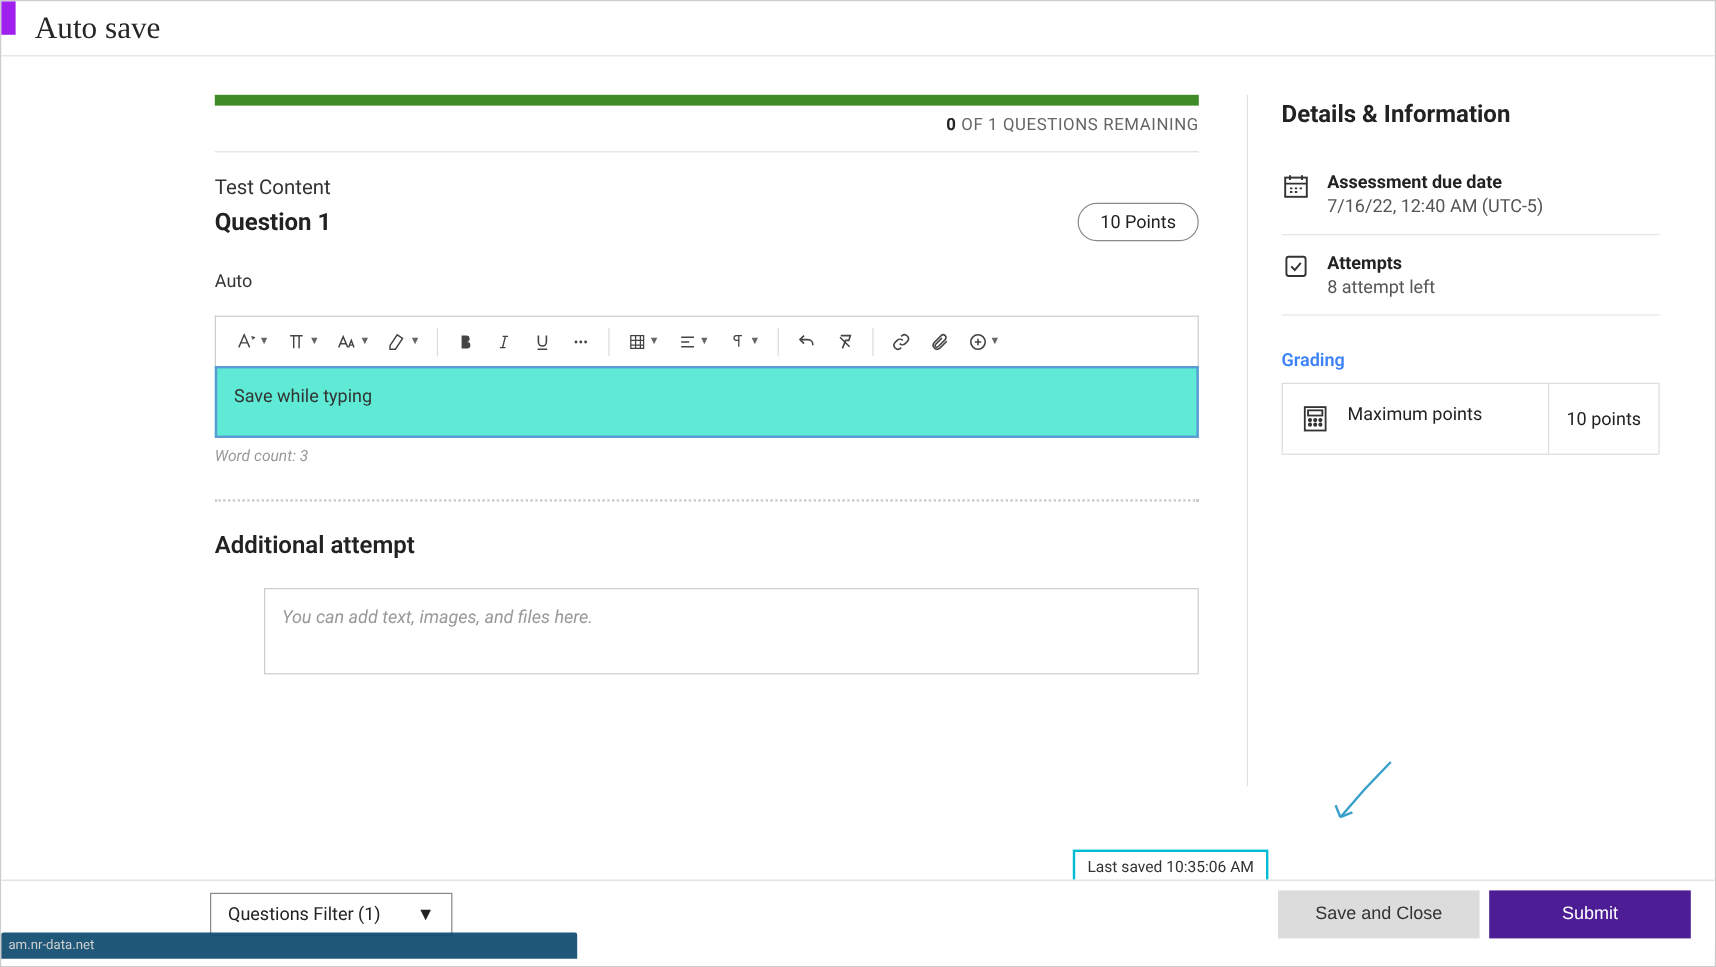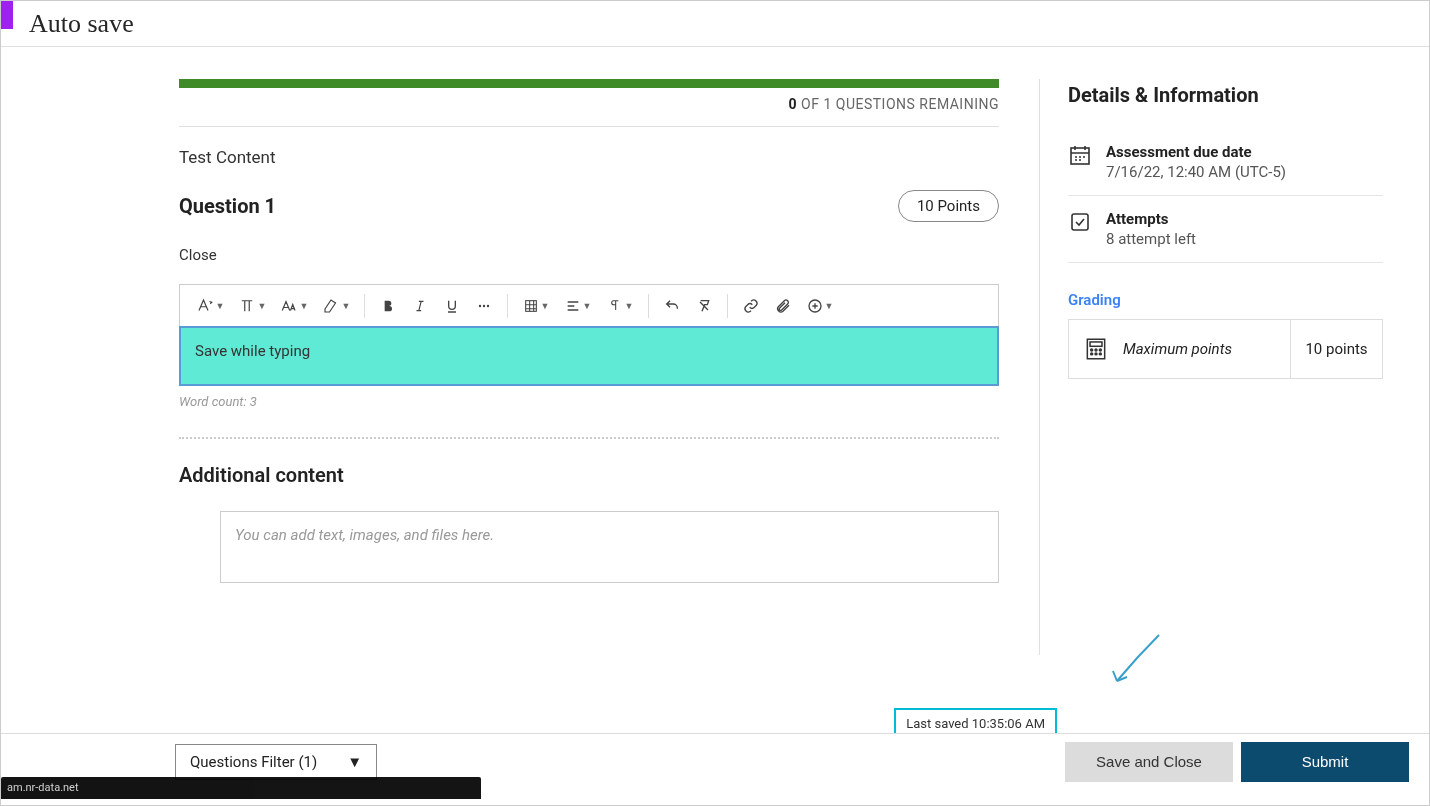--- a/index.html
+++ b/index.html
@@ -7,21 +7,21 @@
     .top-bar { height: 46px; border-bottom: 1px solid #e0e0e0; display: flex; align-items: center; padding: 0 24px; position: relative; }
     .purple-tab { position: absolute; left: 0; top: 0; width: 12px; height: 28px; background: #a020f0; }
     .page-title { font-size: 26px; font-weight: 400; color: #262626; font-family: Georgia, "Times New Roman", serif; margin-left: 4px;}
     .content { display: flex; padding: 32px 24px 80px 24px; gap: 40px; height: calc(100% - 60px - 56px); }
     .main-col { flex: 0 0 820px; margin-left: 154px; }
     .side-col { flex: 0 0 344px; border-left: 1px solid #e0e0e0; padding-left: 28px; }
     .progress-bar { height: 9px; background: #3e8b27; border-radius: 0; width: 100%; }
     .remaining { text-align: right; color: #666; font-size: 14px; letter-spacing: 0.5px; padding: 8px 0 14px 0; border-bottom: 1px solid #e0e0e0; }
     .remaining b { color: #222; }
     .section-label { color: #333; font-size: 17px; margin-top: 20px; }
-    .question-row { display: flex; justify-content: space-between; align-items: center; margin-top: 23px; }
+    .question-row { display: flex; justify-content: space-between; align-items: center; margin-top: 2px; }
     .question-title { font-size: 20px; font-weight: 700; color: #222; }
     .points-pill { border: 1px solid #888; border-radius: 20px; padding: 6px 18px; font-size: 15px; color: #222; }
     .question-text { margin-top: 24px; font-size: 15px; color: #333; }
     .editor-wrap { margin-top: 20px; }
     .toolbar { border: 1px solid #ccc; border-bottom: none; height: 42px; display: flex; align-items: center; padding: 0 10px; gap: 2px; }
     .tb-btn { width: 30px; height: 30px; display: inline-flex; align-items: center; justify-content: center; color: #444; cursor: pointer; position: relative; }
     .tb-btn.wd { width: 40px; }
     .tb-btn .caret { margin-left: 2px; font-size: 9px; color: #666; }
     .tb-divider { width: 1px; height: 24px; background: #ddd; margin: 0 6px; }
     .editor-area { border: 2px solid #5b9bd5; background: #5eead4; min-height: 60px; padding: 14px 14px; font-size: 15px; color: #333; outline: none; }
@@ -31,34 +31,34 @@
     .add-content-box { border: 1px solid #ccc; min-height: 72px; padding: 14px; font-style: italic; color: #999; font-size: 15px; margin-left: 41px; }
     
     .side-title { font-size: 20px; font-weight: 700; color: #222; margin-top: 4px; margin-bottom: 22px; }
     .info-item { display: flex; gap: 14px; padding: 14px 0; border-bottom: 1px solid #e5e5e5; }
     .info-item:first-of-type { padding-top: 0; }
     .info-icon { width: 24px; height: 24px; flex-shrink: 0; color: #333; }
     .info-text .lbl { font-weight: 700; font-size: 15px; color: #222; }
     .info-text .val { font-size: 15px; color: #555; margin-top: 2px; }
     .grading-label { font-weight: 600; font-size: 15px; margin-top: 28px; color: #3b82f6; }
     .grading-box { border: 1px solid #ddd; display: flex; margin-top: 10px; }
-    .grading-left { flex: 1; display: flex; align-items: center; gap: 14px; padding: 16px 14px; font-style: italic; }
+    .grading-left { flex: 1; display: flex; align-items: flex-start; gap: 14px; padding: 16px 14px; }
     .grading-right { width: 92px; border-left: 1px solid #ddd; display: flex; align-items: center; justify-content: center; font-size: 15px; color: #222; }
     .grading-icon { width: 26px; height: 26px; }
     .grading-text { font-size: 15px; color: #222; }
     
     .footer { position: absolute; bottom: 16px; left: 0; right: 0; height: 56px; border-top: 1px solid #ddd; background: #fff; display: flex; align-items: center; padding: 0 20px; }
     .questions-filter { margin-left: 154px; border: 1px solid #888; padding: 8px 14px; display: flex; align-items: center; gap: 30px; font-size: 15px; color: #222; cursor: pointer; }
     .spacer { flex: 1; }
     .last-saved { border: 2px solid #00bcd4; padding: 6px 10px; font-size: 13px; color: #333; margin-right: 16px; position: absolute; right: 356px; bottom: 66px; background: #fff; }
     .btn { height: 40px; padding: 0 28px; font-size: 15px; cursor: pointer; border: none; display: inline-flex; align-items: center; justify-content: center; margin-left: 8px; min-width: 168px; }
     .btn-secondary { background: #dcdcdc; color: #333; }
-    .btn-primary { background: #0c4a6e; color: #fff; }
+    .btn-primary { background: #4c1d95; color: #fff; }
     .arrow-annotation { position: absolute; right: 260px; bottom: 108px; width: 70px; height: 70px; }
-    .status-strip { position: absolute; left: 0; bottom: 6px; height: 22px; width: 480px; background: #000000; color: #ccc; font-size: 11px; padding: 4px 6px; opacity: 0.92; border-radius: 2px 2px 0 0; }
+    .status-strip { position: absolute; left: 0; bottom: 6px; height: 22px; width: 480px; background: #0c4a6e; color: #ccc; font-size: 11px; padding: 4px 6px; opacity: 0.92; border-radius: 2px 2px 0 0; }
     svg { display: block; }
   </style>
 </head>
 <body>
 
 <div class="top-bar">
   <div class="purple-tab"></div>
   <h1 class="page-title">Auto save</h1>
 </div>
 
@@ -66,21 +66,21 @@
   <div class="main-col">
     <div class="progress-bar"></div>
     <div class="remaining">
       <b>0</b><span> OF 1 QUESTIONS REMAINING</span>
     </div>
     <div class="section-label">Test Content</div>
     <div class="question-row">
       <div class="question-title">Question 1</div>
       <div class="points-pill">10 Points</div>
     </div>
-    <div class="question-text">Close</div>
+    <div class="question-text">Auto</div>
 
     <div class="editor-wrap">
       <div class="toolbar">
         <span class="tb-btn wd">
           <svg width="18" height="18" viewBox="0 0 24 24" fill="none" stroke="currentColor" stroke-width="1.6">
               <path d="M4 18 L10 4 L16 18 M6.5 13 H13.5"></path>
               <path d="M18 6 l3 1 -2 2"></path>
             </svg>
             <span class="caret">▼</span>
         </span>
@@ -174,21 +174,21 @@
             </svg>
             <span class="caret">▼</span>
         </span>
       </div>
       <div class="editor-area" contenteditable="true" style="">Save while typing</div>
     </div>
     <div class="word-count">Word count: 3</div>
 
     <hr class="dotted-divider">
 
-    <div class="additional-title">Additional content</div>
+    <div class="additional-title">Additional attempt</div>
     <div class="add-content-box">
       <span>You can add text, images, and files here.</span>
     </div>
   </div>
 
   <div class="side-col">
     <div class="side-title">Details &amp; Information</div>
 
     <div class="info-item">
       <span class="info-icon">

